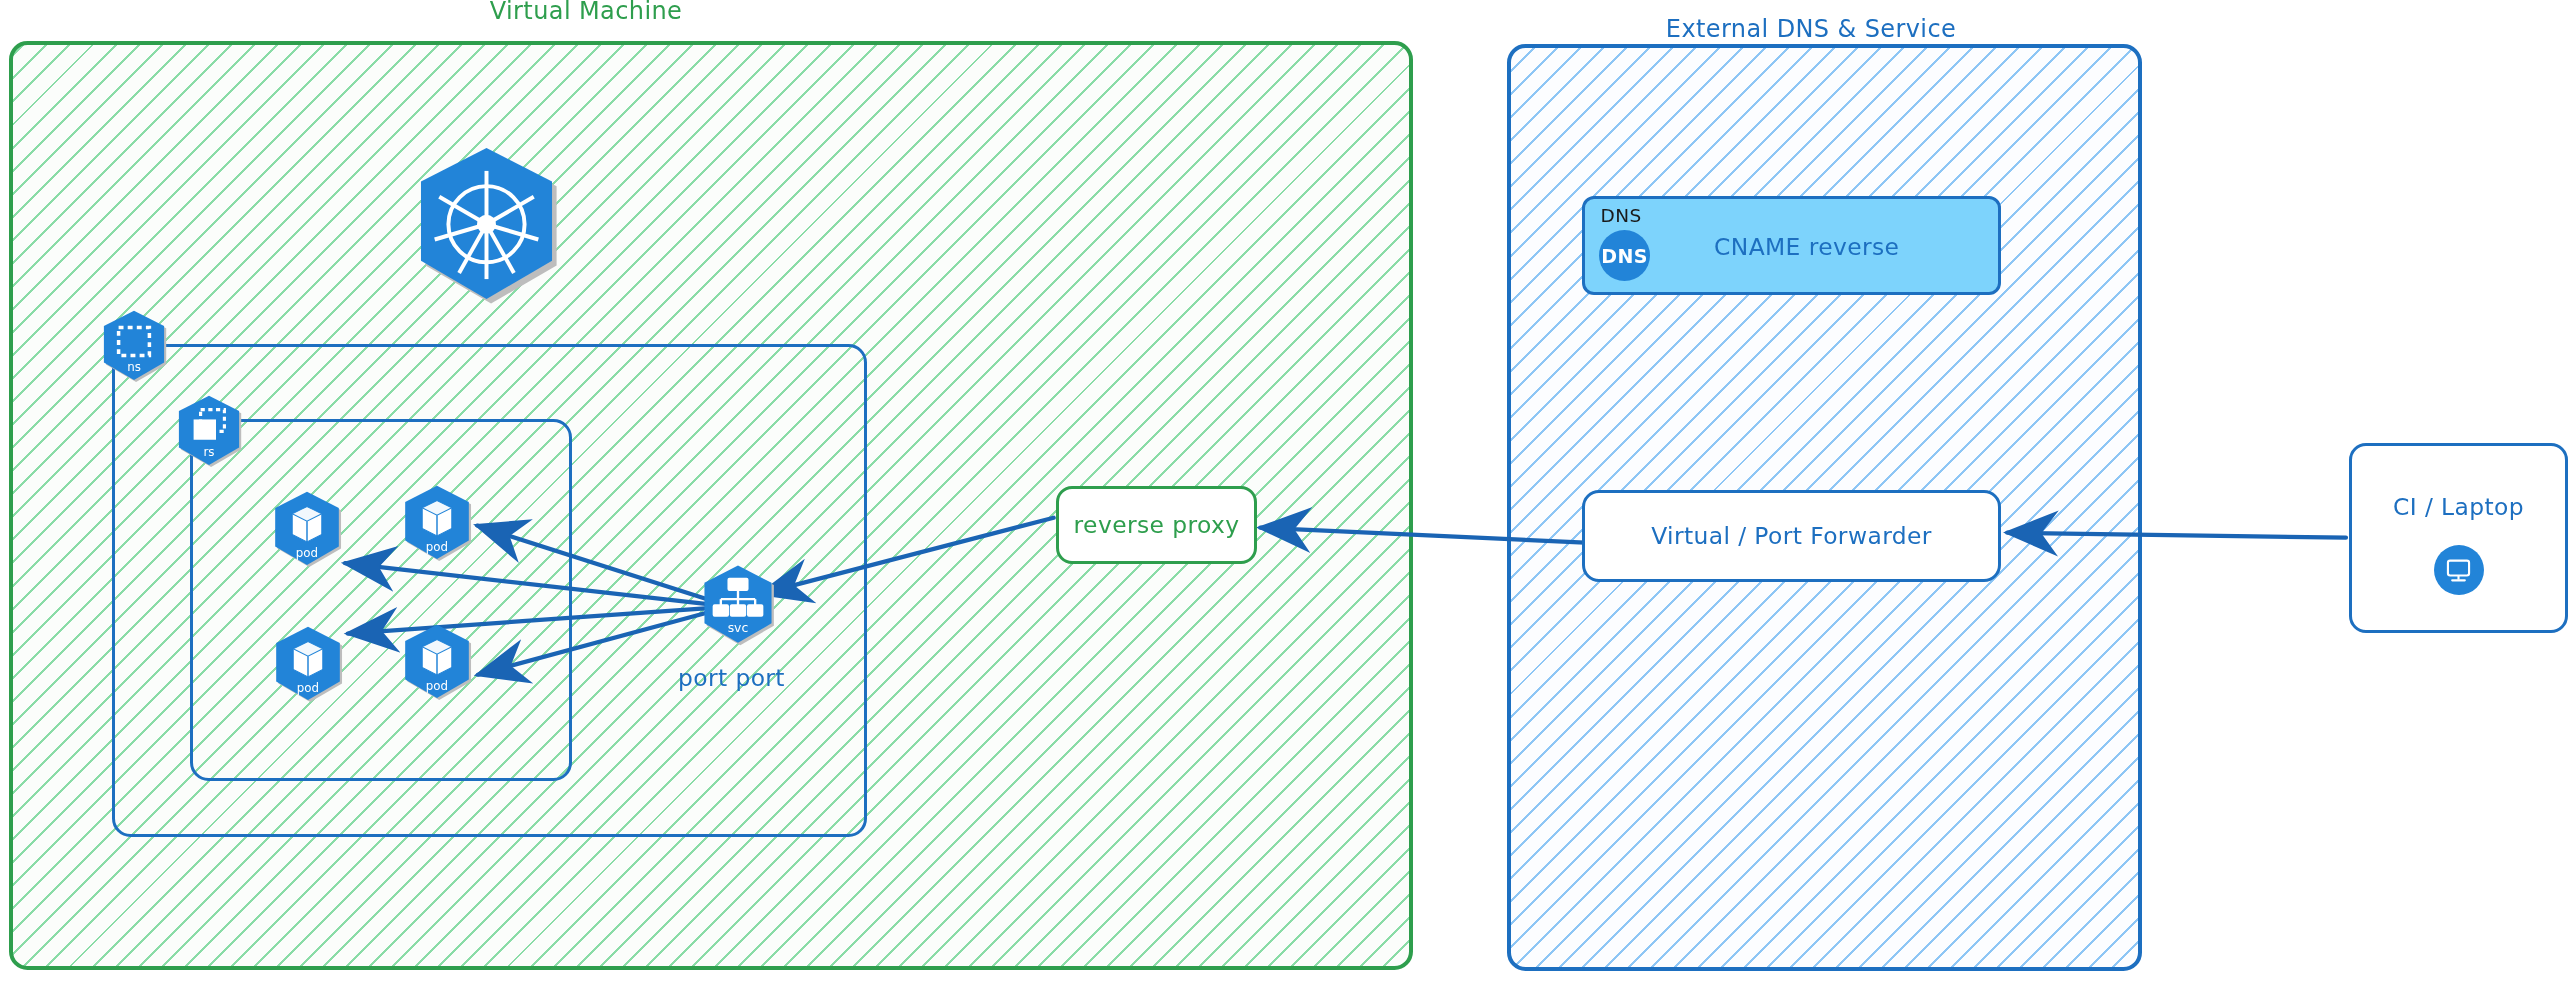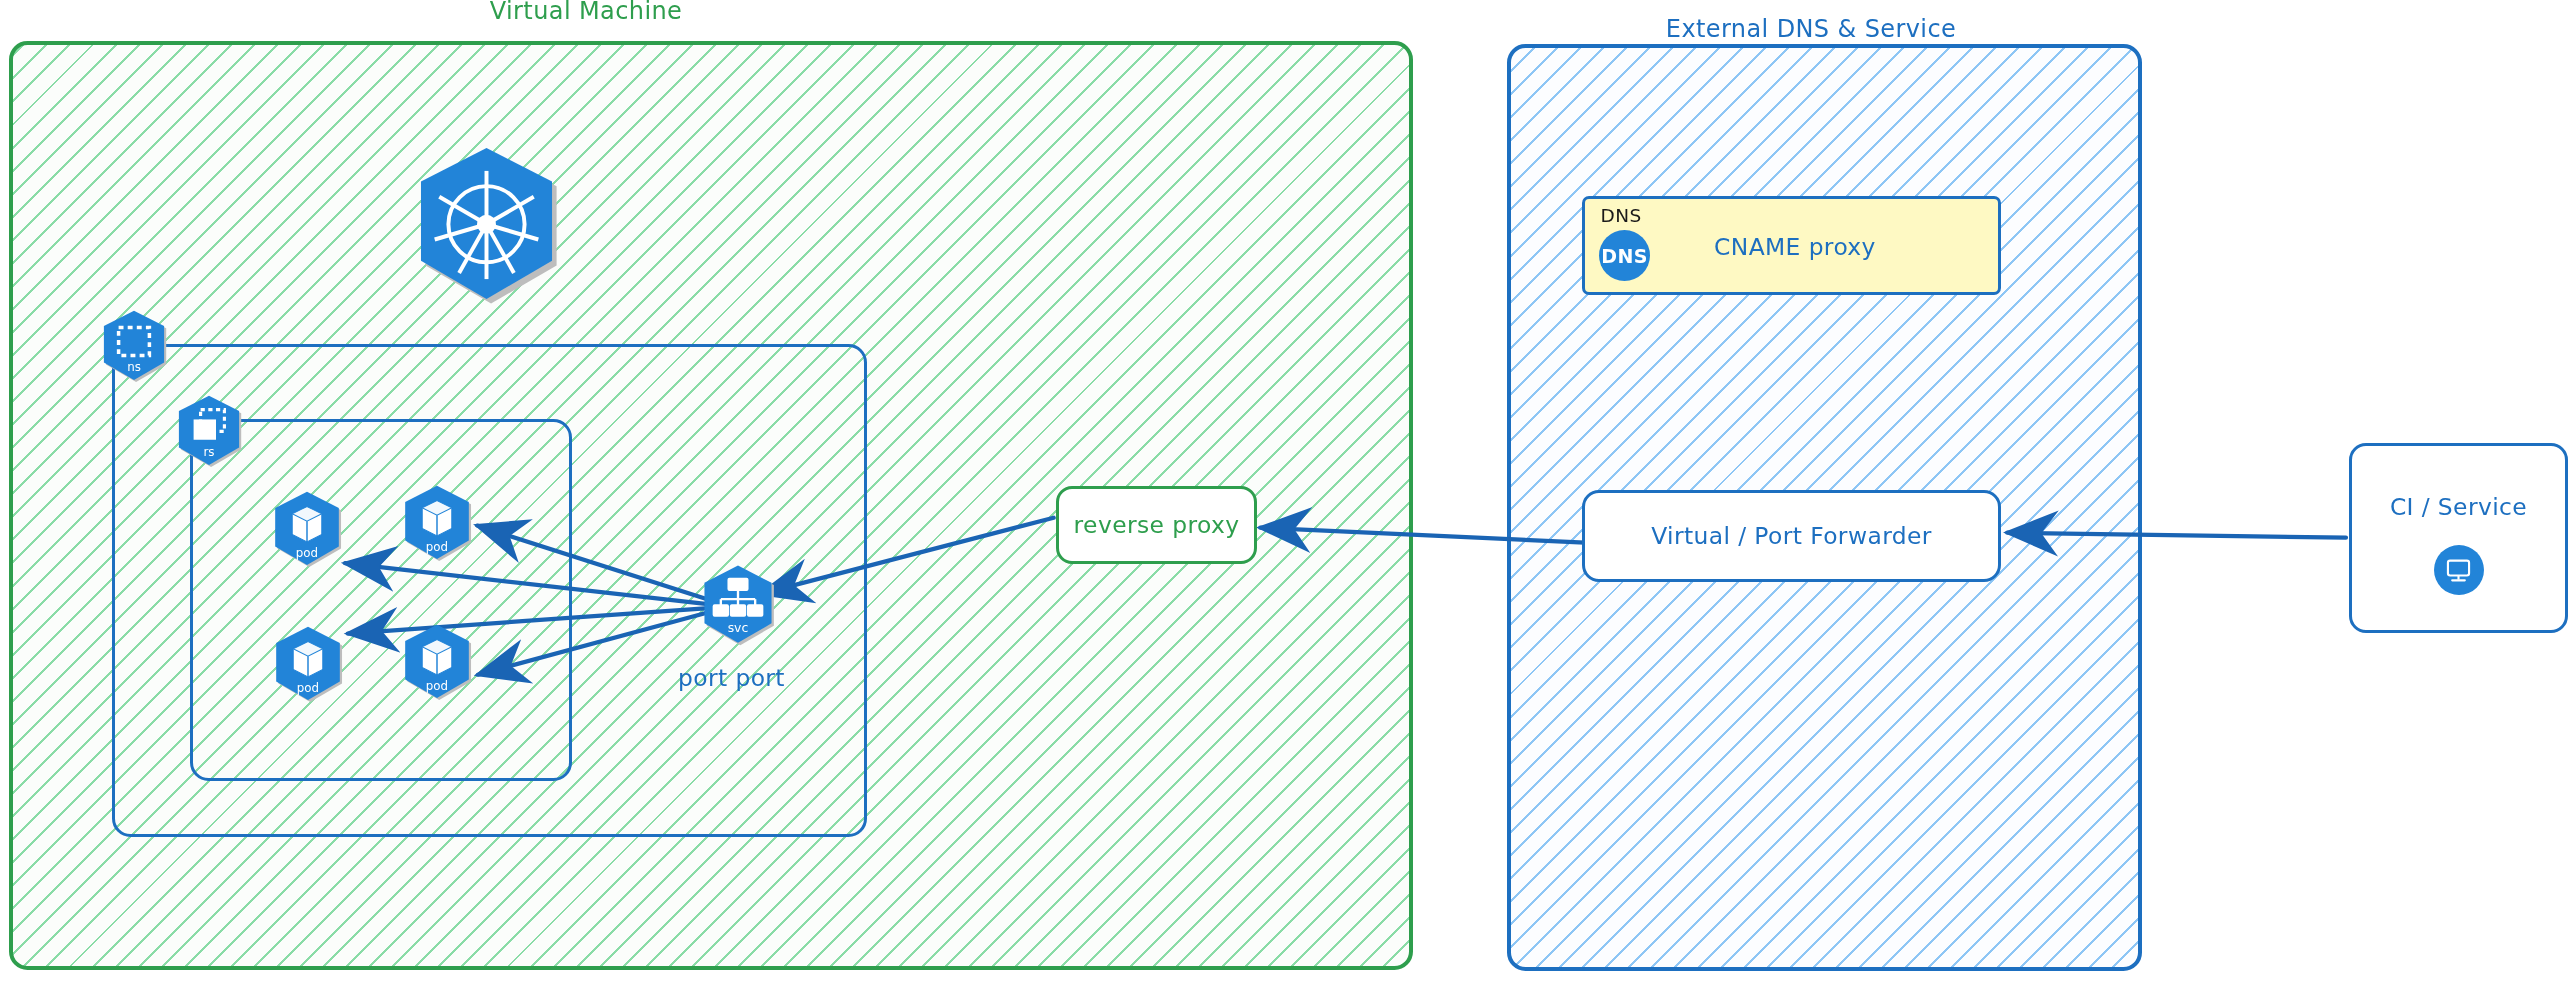--- a/index.html
+++ b/index.html
@@ -116,23 +116,23 @@
     position: absolute;
     font-size: 18.5px;
     color: #1a1a1a;
     white-space: nowrap;
   }
 
   
   .dns-card {
     position: absolute;
     box-sizing: border-box;
-    background: #fef9c3;
+    background: #7dd3fc;
     border: 3.6px solid #1d6fc0;
-    border-radius: 7px;
+    border-radius: 12px;
   }
   .dns-circle {
     position: absolute;
     width: 51px;
     height: 51px;
     border-radius: 50%;
     background: #2284d8;
     color: #ffffff;
     display: flex;
     align-items: center;
@@ -316,29 +316,29 @@
 
   <div class="free-label hw" style="left:678px; top:664px;">port port</div>
 
   <div class="box box-green" style="left:1056px; top:486px; width:201px; height:78px;border-radius:16px;">
     <span class="box-label hw">reverse proxy</span>
   </div>
 
   <div class="dns-card" style="left:1582px; top:196px; width:419px; height:99px;">
     <div class="tiny-label hw" style="left:15.6px; top:5.7px;">DNS</div>
     <div class="dns-circle hw" style="left:14px; top:31px;">DNS</div>
-    <div class="free-label hw" style="left:129px; top:34px;">CNAME proxy</div>
+    <div class="free-label hw" style="left:129px; top:34px;">CNAME reverse</div>
   </div>
 
   <div class="box box-blue" style="left:1582px; top:490px; width:419px; height:92px;">
     <span class="box-label hw">Virtual / Port Forwarder</span>
   </div>
 
   <div class="box box-blue" style="left:2349px; top:443px; width:219px; height:190px;">
-    <span class="box-label hw" style="position:absolute; left:50%; top:47px; transform:translateX(-50%);">CI / Service</span>
+    <span class="box-label hw" style="position:absolute; left:50%; top:47px; transform:translateX(-50%);">CI / Laptop</span>
     <div class="mon-circle" style="left:50%; top:99px; margin-left:-25px;">
       <svg width="31" height="31" viewBox="0 0 44 44" xmlns="http://www.w3.org/2000/svg">
         <rect x="7" y="8" width="30" height="21" rx="3" fill="none" stroke="#ffffff" stroke-width="3"></rect>
         <line x1="22" y1="29" x2="22" y2="35" stroke="#ffffff" stroke-width="3"></line>
         <line x1="13" y1="36" x2="31" y2="36" stroke="#ffffff" stroke-width="3" stroke-linecap="round"></line>
       </svg>
     </div>
   </div>
 
 </div>

